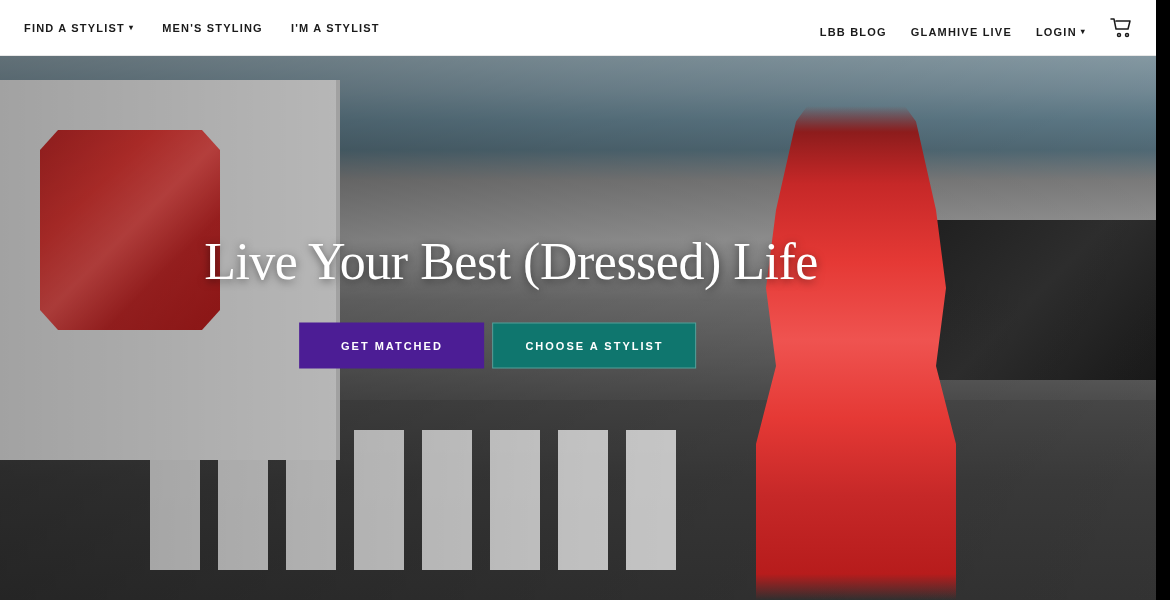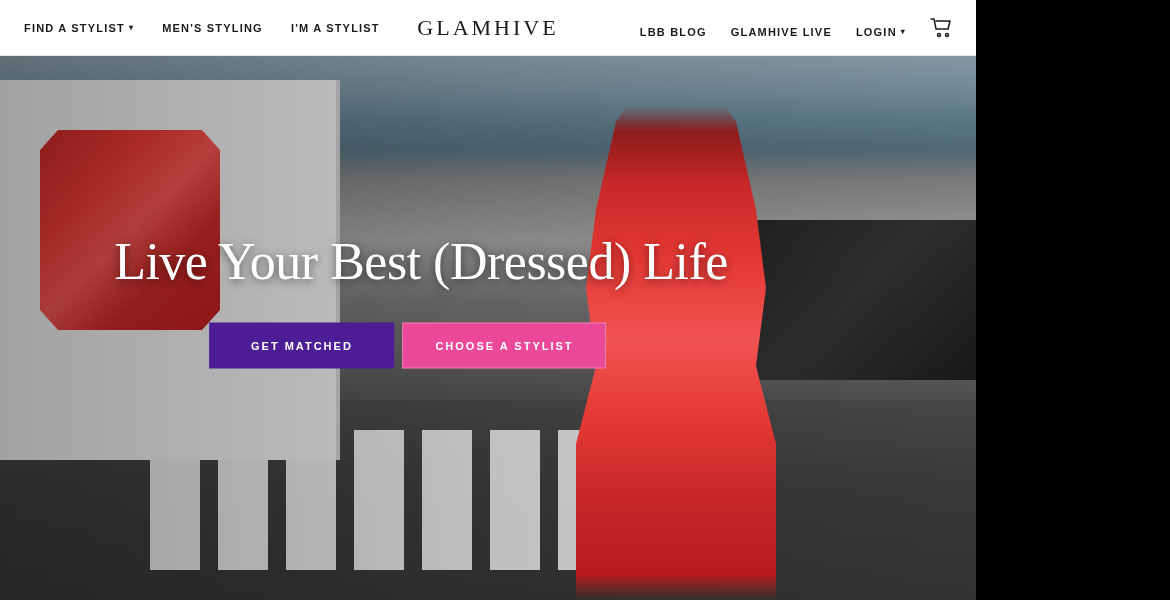--- a/index.html
+++ b/index.html
@@ -84,21 +84,21 @@
 
     .cart-icon-wrapper {
       cursor: pointer;
       display: flex;
       align-items: center;
     }
 
     
     .hero {
       position: relative;
-      width: 976px;
+      width: 1156px;
       height: 600px;
       overflow: hidden;
     }
 
     .hero-bg {
       position: absolute;
       top: 0;
       left: 0;
       width: 100%;
       height: 100%;
@@ -259,21 +259,21 @@
       border: none;
       min-width: 185px;
     }
 
     .btn-dark {
       background: #4c1d95;
       color: #ffffff;
     }
 
     .btn-outline {
-      background: #ec4899;
+      background: #0f766e;
       color: #ffffff;
       border: 1px solid rgba(255,255,255,0.3);
     }
 
     
     .cart-svg {
       width: 22px;
       height: 20px;
     }
   </style>
@@ -285,23 +285,20 @@
   <nav class="navbar">
     <div class="navbar-left">
       <a class="nav-item nav-item-with-arrow">
         <span>FIND A STYLIST</span>
         <span class="chevron-down">▾</span>
       </a>
       <a class="nav-item">MEN'S STYLING</a>
       <a class="nav-item">I'M A STYLIST</a>
     </div>
 
-    <div class="navbar-center">
-      <span class="brand-logo">GLAMHIVE</span>
-    </div>
 
     <div class="navbar-right">
       <a class="nav-item">LBB BLOG</a>
       <a class="nav-item">GLAMHIVE LIVE</a>
       <a class="nav-item nav-item-with-arrow">
         <span>LOGIN</span>
         <span class="chevron-down">▾</span>
       </a>
       <div class="cart-icon-wrapper">
         <svg class="cart-svg" viewBox="0 0 22 20" fill="none" xmlns="http://www.w3.org/2000/svg">

